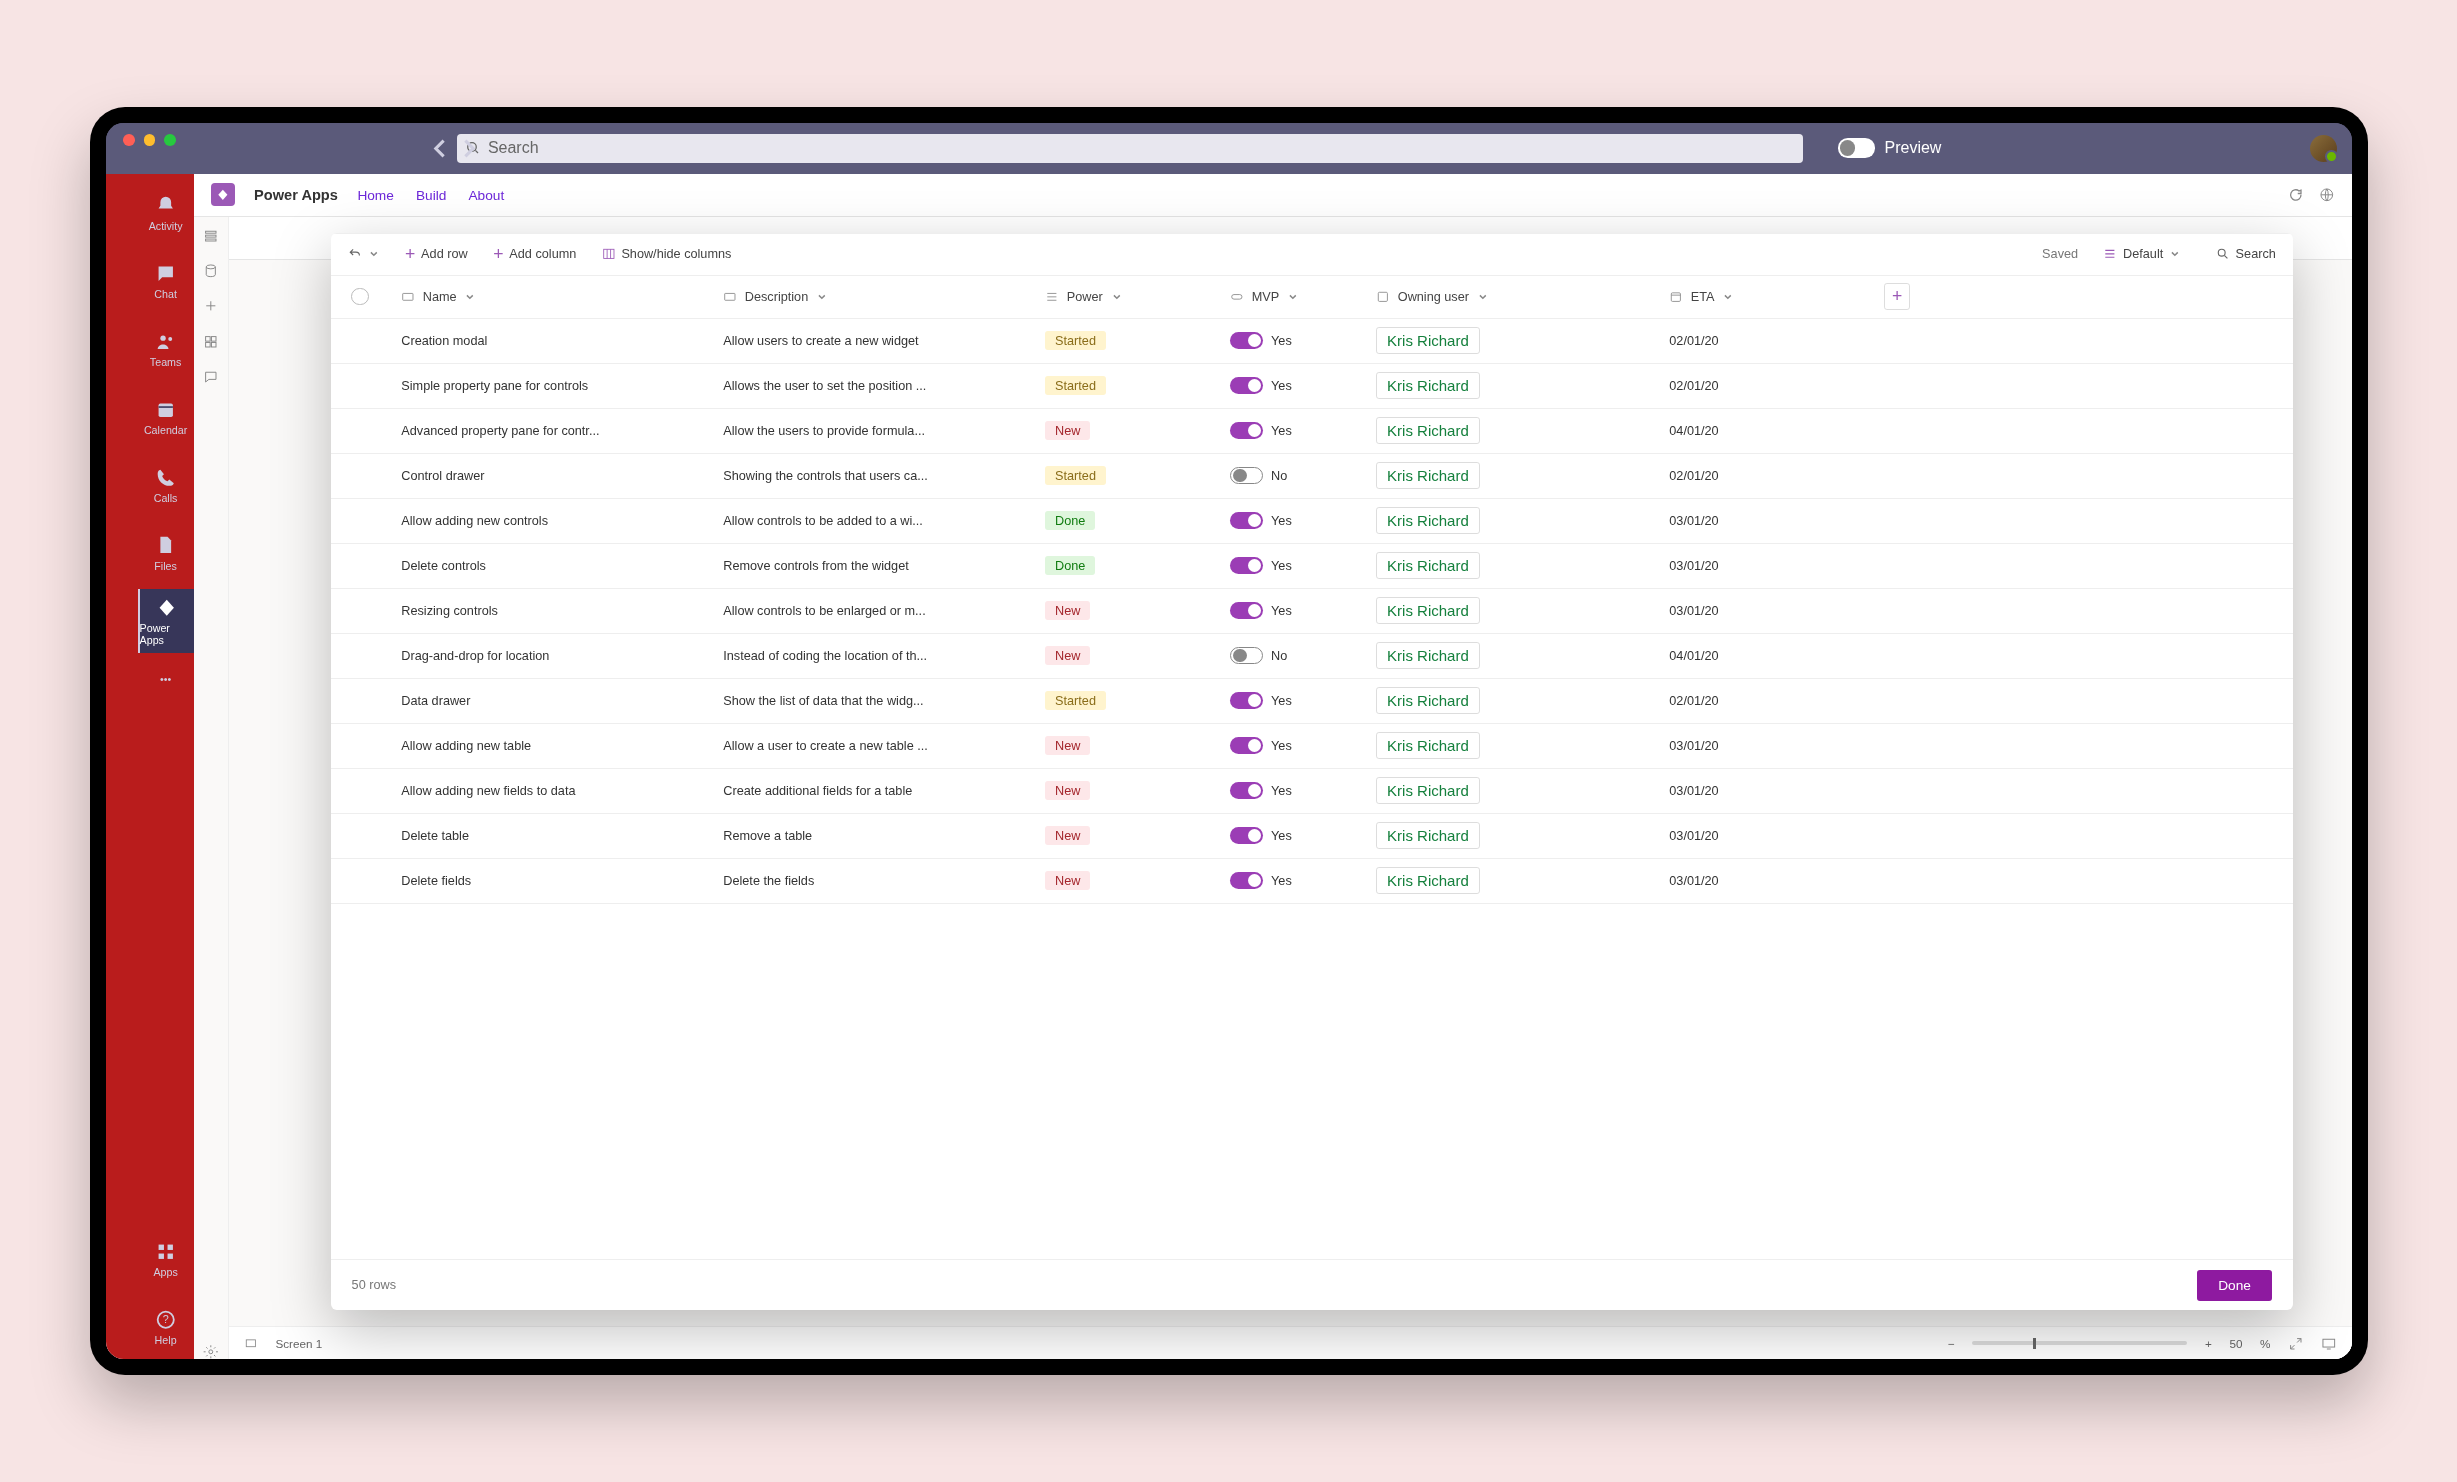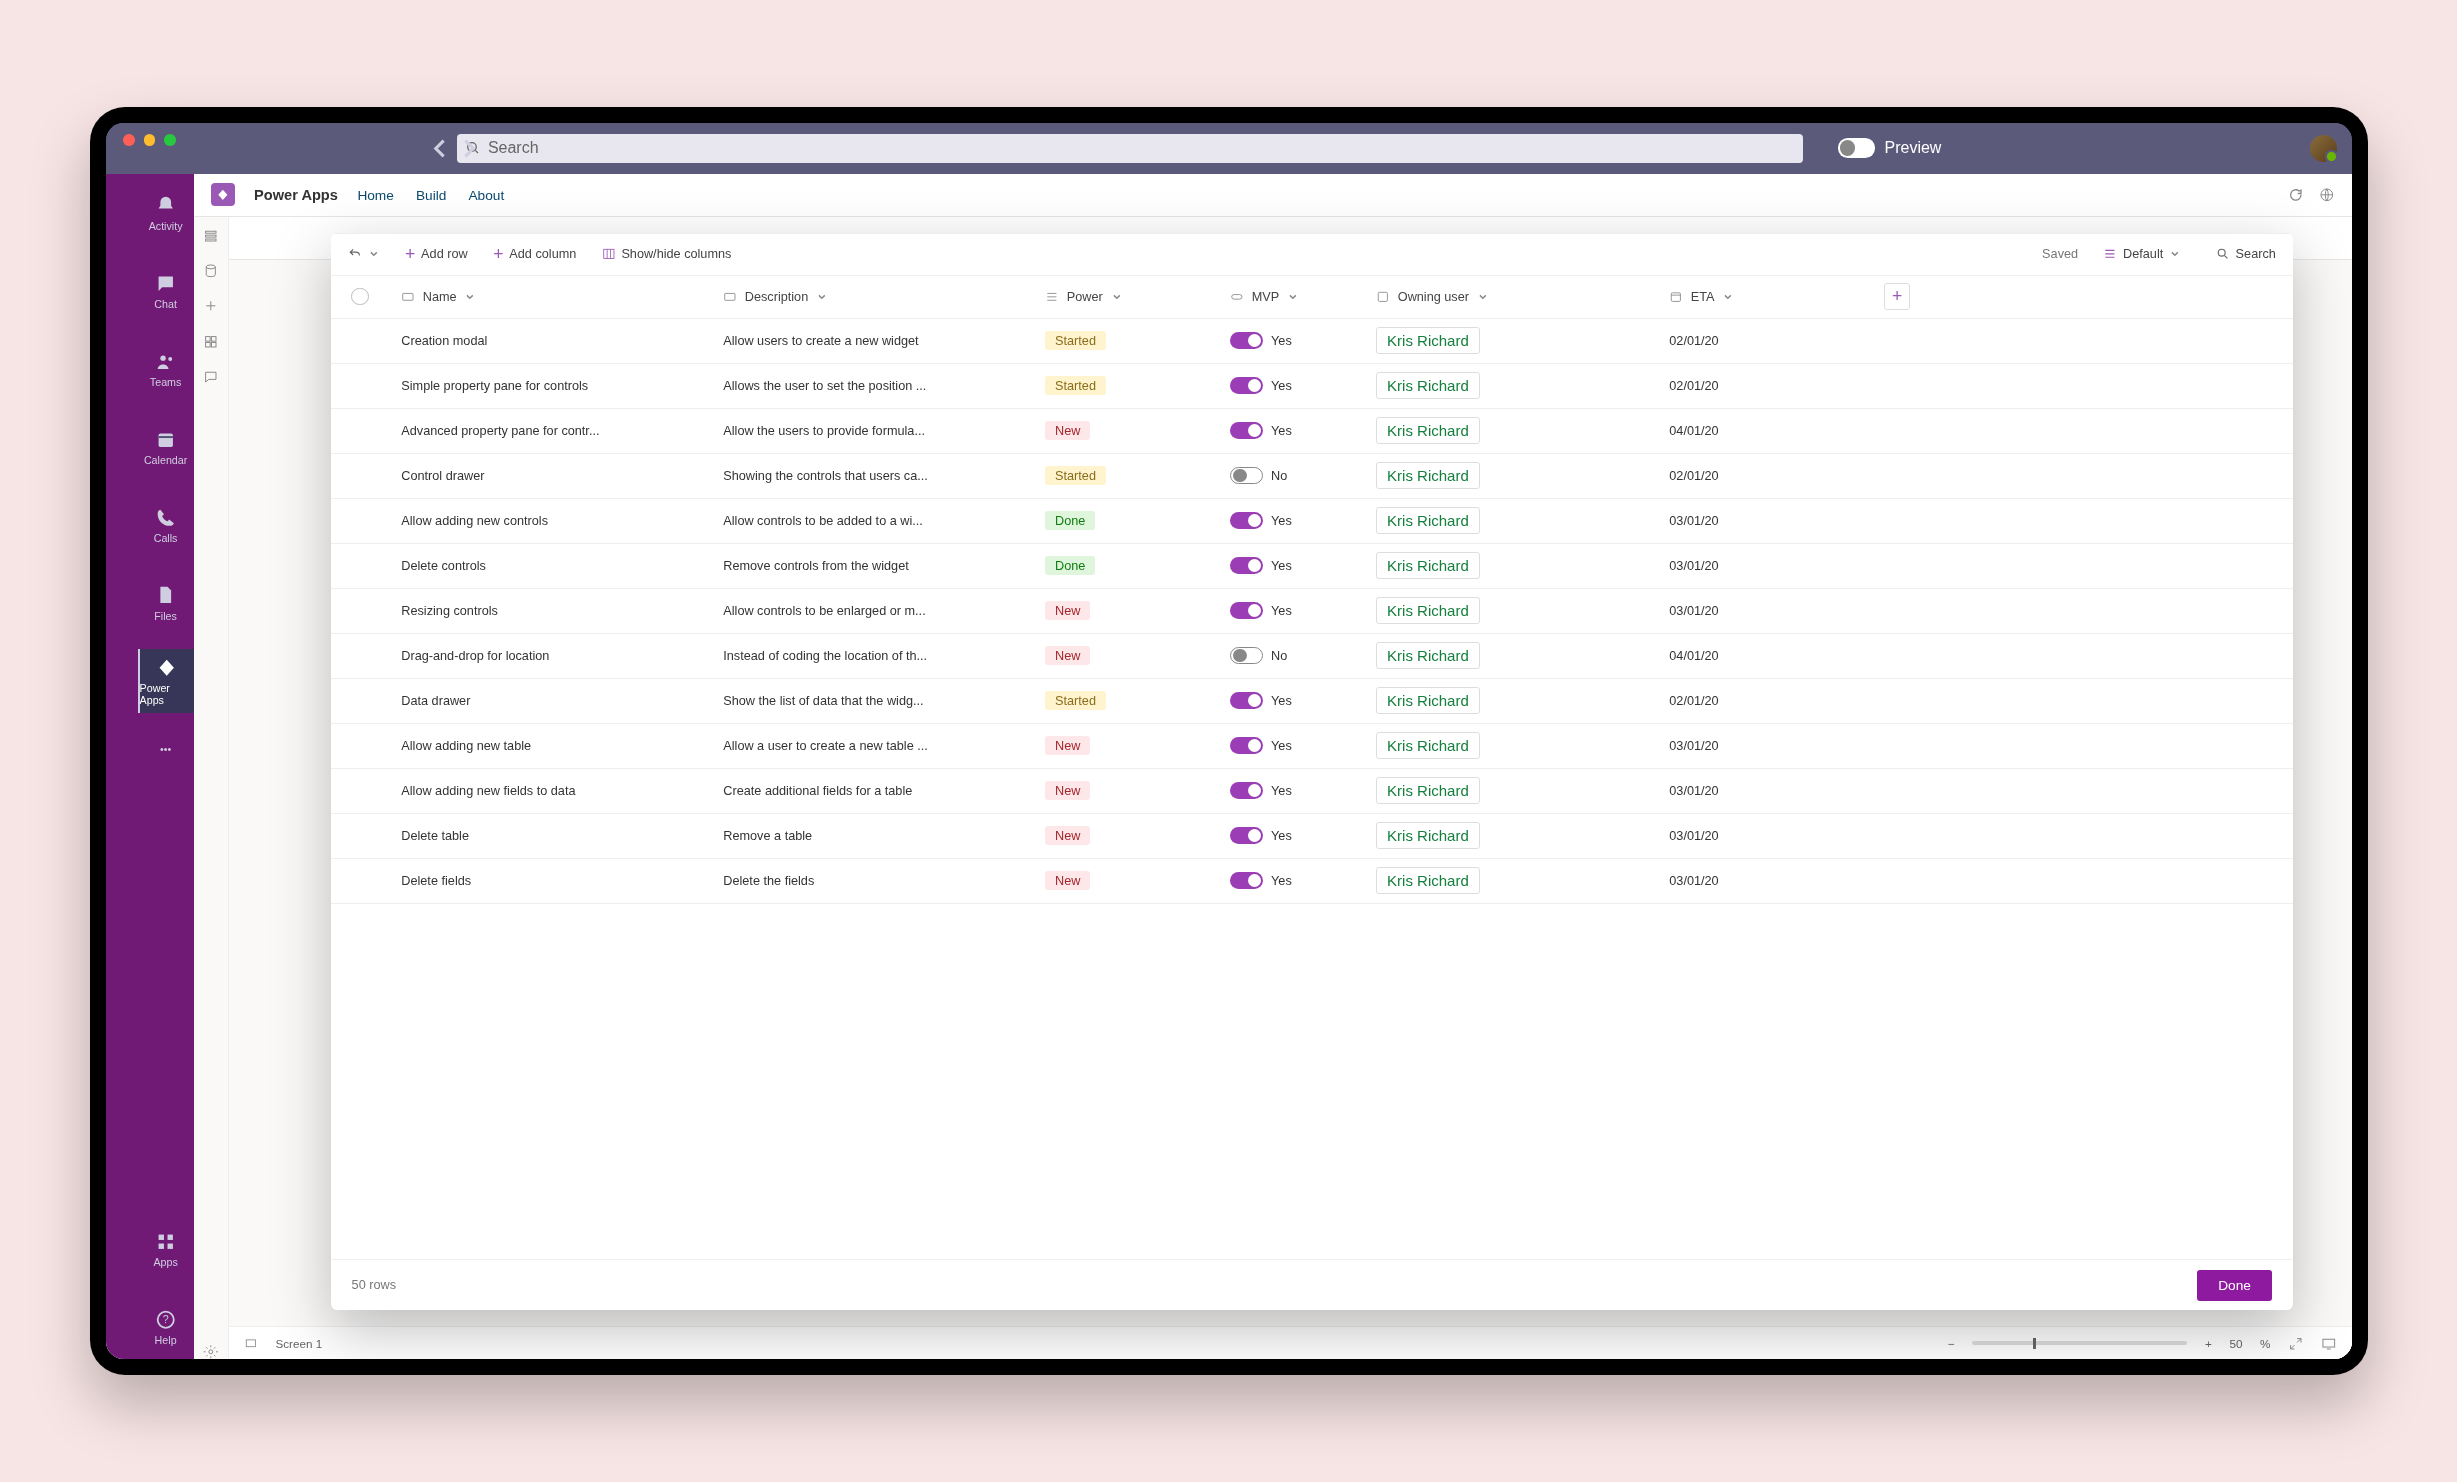--- a/index.html
+++ b/index.html
@@ -15,33 +15,33 @@
 .nav-arrow{width:25px;height:25px;border-radius:3.9px;display:flex;align-items:center;justify-content:center;color:#cfcee0;cursor:pointer;}
 .searchbar { margin-left: 39px; flex: 1; max-width: 1346px; height: 29px; background: #e8e7ef; border-radius: 3.9px; display:flex; align-items:center; padding: 0 9.8px; color:#666;}
 .searchbar svg{width:13.7px;height:13.7px;margin-right:7.8px;fill:#666;}
 .preview-toggle{display:flex;align-items:center;gap:9.8px;margin-left:19.5px;}
 .tgl{width:37px;height:19.5px;background:#fff;border-radius:9.8px;position:relative;}
 .tgl::after{content:"";position:absolute;width:15.6px;height:15.6px;border-radius:50%;background:#888;top:2px;left:2px;}
 .avatar{width:27px;height:27px;border-radius:50%;background:linear-gradient(135deg,#8a6d3b,#5a3d1b);margin-left:auto;position:relative;}
 .avatar::after{content:"";position:absolute;right:-1px;bottom:-1px;width:8.8px;height:8.8px;background:#6bb700;border:2px solid #5b5a7a;border-radius:50%;}
 
 .body { position:absolute; top:51px; left:0; right:0; bottom:0; display:flex; background:#f5f5f5;}
-.railL { width: 88px; background:#701a75;color:#cfcee0;display:flex;flex-direction:column;align-items:center;padding-top:7.8px;gap:14px;font-size:10.7px;padding-left:32px;}
+.railL { width: 88px; background:#b91c1c;color:#cfcee0;display:flex;flex-direction:column;align-items:center;padding-top:7.8px;gap:4px;font-size:10.7px;padding-left:32px;}
 .rail-item{width:100%;height:64px;display:flex;flex-direction:column;align-items:center;justify-content:center;gap:3.9px;cursor:pointer;}
 .rail-item.active{background:#373659;color:#fff;border-left:2.9px solid #d0cce4;}
 .rail-item svg{width:21.5px;height:21.5px;fill:currentColor;}
 .rail-spacer{flex:1;}
 .rail-more{width:100%;height:43px;display:flex;align-items:center;justify-content:center;color:#cfcee0;}
 
 .main{flex:1;position:relative;background:#faf9f8;}
 .app-header{height:43px;display:flex;align-items:center;padding:0 17.6px;gap:19.5px;background:#fff;border-bottom:1px solid #e5e5e5;}
 .app-logo{width:23.4px;height:23.4px;background:#9b59b6;border-radius:3.9px;display:flex;align-items:center;justify-content:center;}
 .app-logo svg{width:13.7px;height:13.7px;fill:#fff;}
 .app-title{font-weight:600;font-size:14.6px;color:#333;}
-.app-nav a{color:#0c4a6e;text-decoration:none;font-size:13.7px;margin-right:17.6px;cursor:pointer;}
+.app-nav a{color:#6d28d9;text-decoration:none;font-size:13.7px;margin-right:17.6px;cursor:pointer;}
 .app-actions{margin-left:auto;display:flex;gap:15.6px;color:#888;}
 
 .bg-toolbar{height:43px;background:#fff;border-bottom:1px solid #e5e5e5;display:flex;align-items:center;padding:0 15.6px;gap:17.6px;color:#555;}
 
 .railM{position:absolute;left:0;top:43px;bottom:0;width:35px;background:#faf9f8;border-right:1px solid #eee;display:flex;flex-direction:column;align-items:center;padding-top:11.7px;gap:19.5px;color:#888;}
 .railM svg{width:15.6px;height:15.6px;fill:none;stroke:currentColor;stroke-width:1.5;}
 
 
 .modal{position:absolute;left:137px;top:59px;right:59px;bottom:49px;background:#fff;border-radius:5.9px;box-shadow:0 19.5px 59px rgba(0,0,0,.25);display:flex;flex-direction:column;overflow:hidden;}
 .modal-hdr{height:53px;display:flex;align-items:center;padding:0 23.4px;gap:11.7px;}

